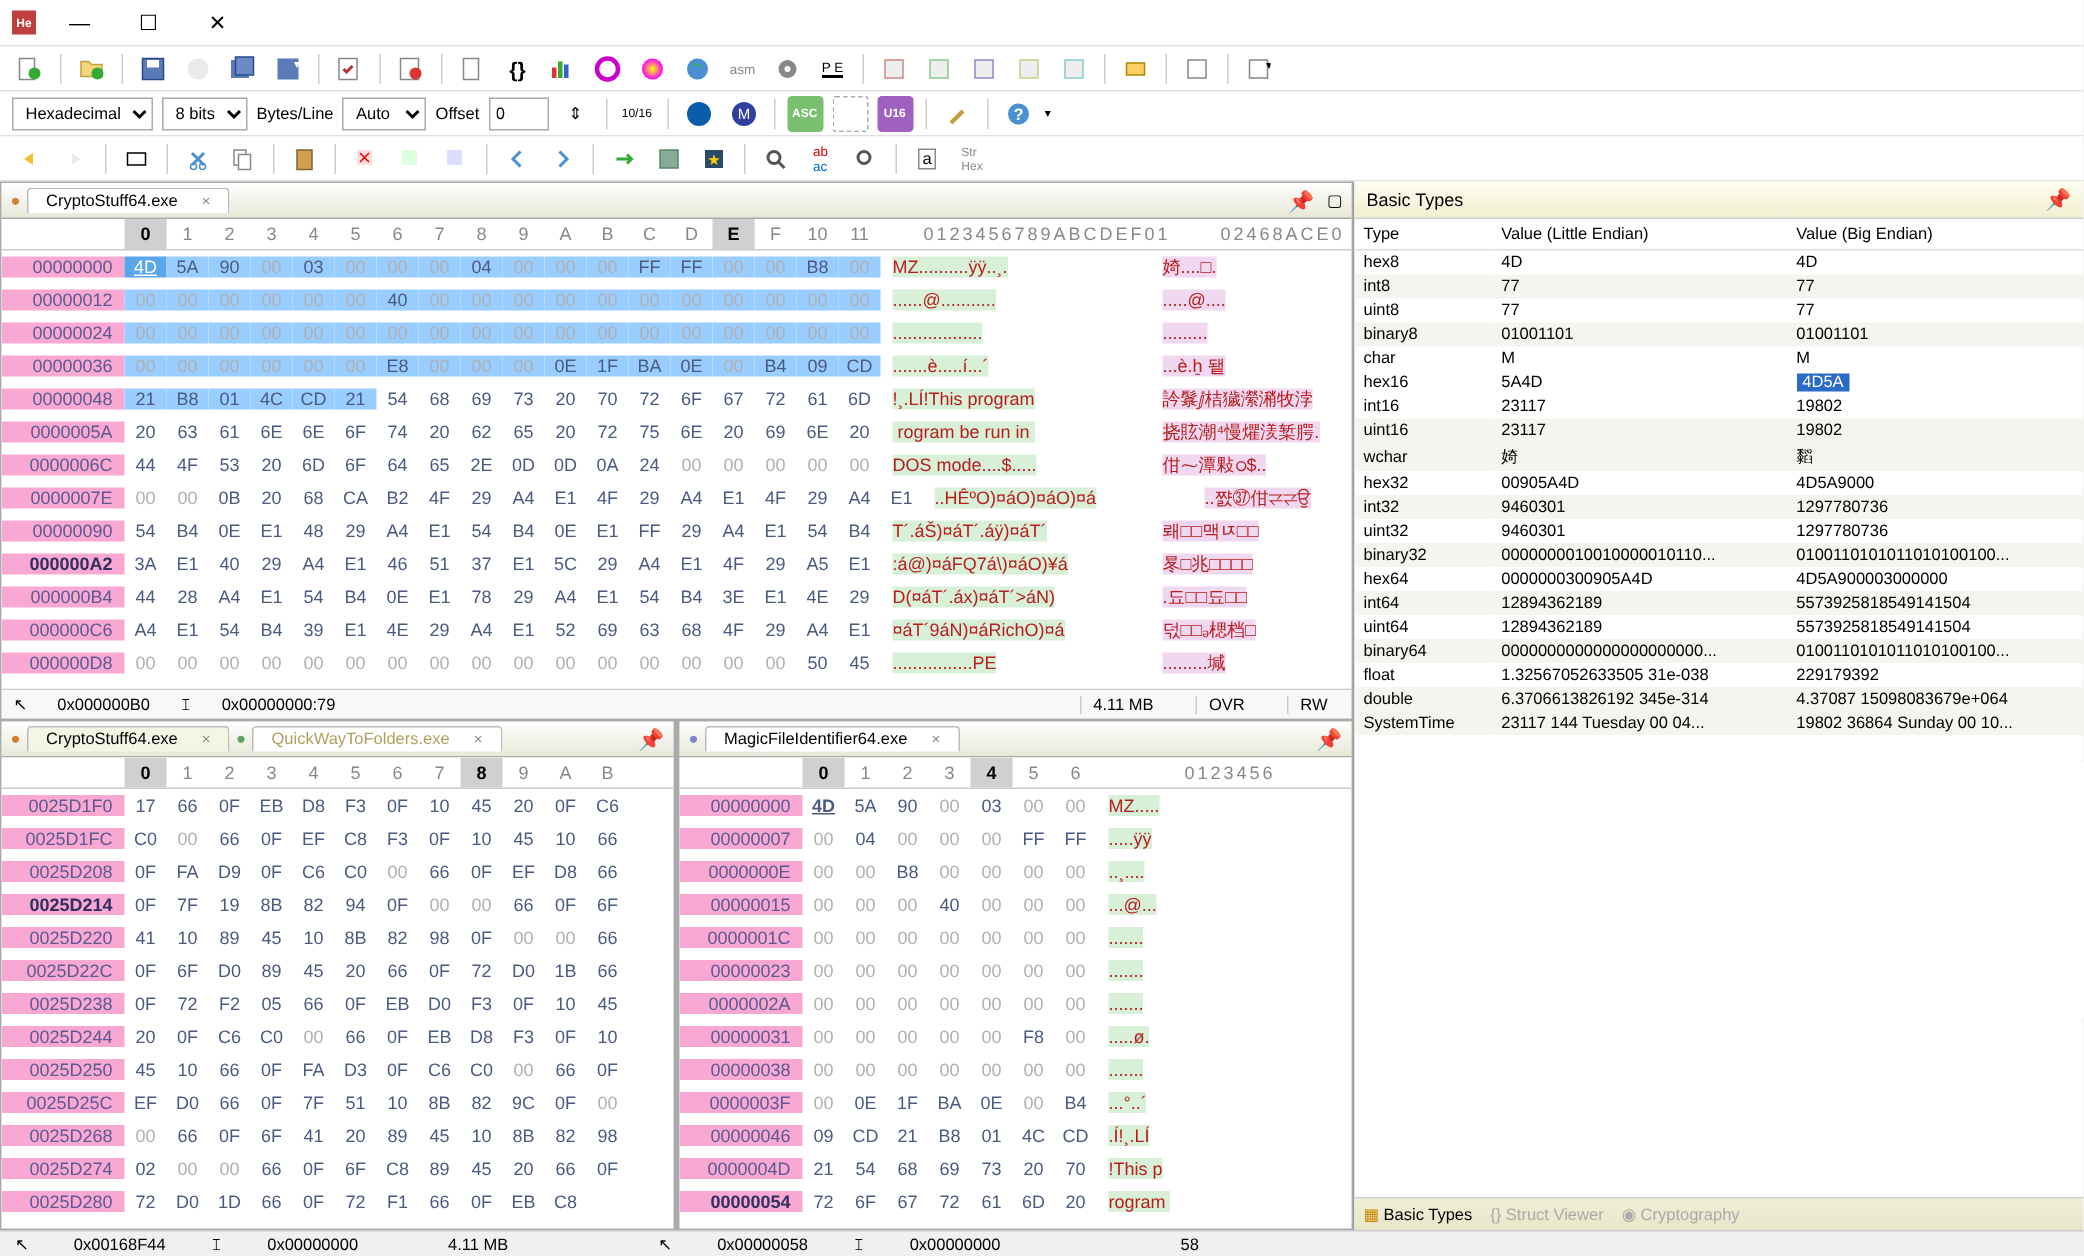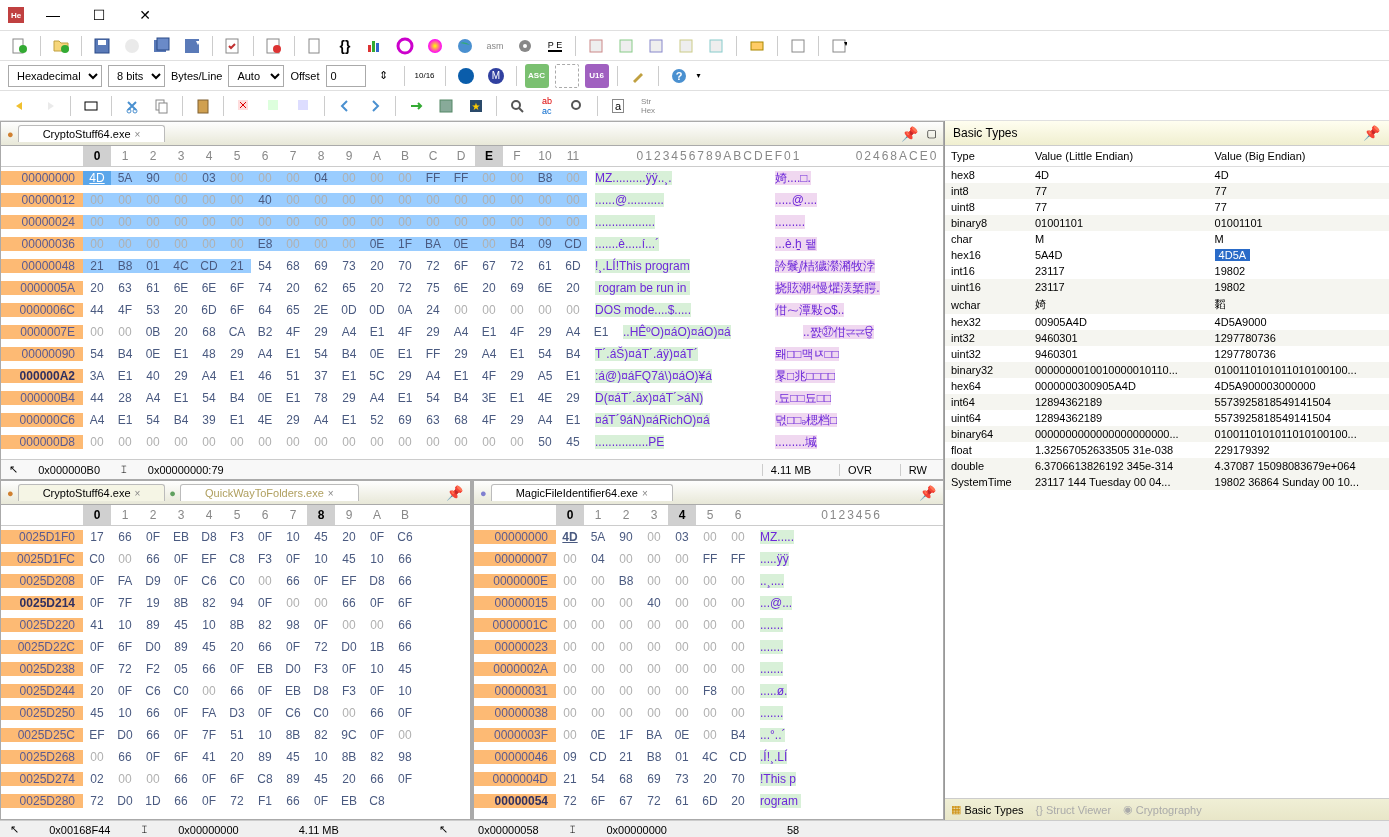--- a/index.html
+++ b/index.html
@@ -7,40 +7,40 @@
 .titlebar { height:31px; background:#fff; display:flex; align-items:center; padding:0 8px; border-bottom:1px solid #e0e0e0; }
 .titlebar .icon { width:16px; height:16px; background:#c04040; margin-right:6px; display:inline-flex; align-items:center; justify-content:center; color:#fff; font-size:8px; font-weight:bold; }
 .titlebar .title { flex:1; font-size:12px; }
 .titlebar .winbtn { width:46px; height:28px; display:flex; align-items:center; justify-content:center; font-size:14px; color:#000; }
 .toolbar { background:#fff; padding:2px 8px; display:flex; align-items:center; gap:6px; border-bottom:1px solid #e0e0e0; flex-wrap:wrap; height:30px; }
 .tbtn { width:24px; height:24px; display:flex; align-items:center; justify-content:center; border-radius:2px; cursor:pointer; }
 .tsep { width:1px; height:20px; background:#ccc; margin:0 2px; }
 select, input[type=text] { font-size:11px; height:22px; border:1px solid #aaa; padding:0 4px; background:#fff; }
 .workspace { display:flex; height:calc(100% - 30px - 30px - 30px - 30px - 18px); }
 .left-panes { flex:1; display:flex; flex-direction:column; border-right:1px solid #999; }
-.right-panel { width:444px; background:#fff; display:flex; flex-direction:column; }
+.right-panel { width:486px; background:#fff; display:flex; flex-direction:column; }
 .tab-bar { background:linear-gradient(#fefefe,#e8e8d8); height:24px; display:flex; align-items:center; padding:0 6px; gap:4px; border-bottom:1px solid #aaa; font-family:Consolas,monospace; font-size:11px; }
-.tab { background:#f5f5e5; border:1px solid #bbb; border-bottom:none; padding:2px 24px; display:flex; align-items:center; gap:4px; border-radius:3px 3px 0 0; }
+.tab { background:#f5f5e5; border:1px solid #bbb; border-bottom:none; padding:2px 12px; display:flex; align-items:center; gap:16px; border-radius:3px 3px 0 0; }
 .tab.active { background:#fff; }
 .tab .x { color:#888; font-size:10px; }
 .pin { margin-left:auto; color:#1a5ca8; font-size:14px; }
 .hexview { flex:1; background:#fff; overflow:hidden; font-family:Consolas,monospace; font-size:12px; position:relative; }
 .hexheader { display:flex; background:#fff; border-bottom:1px solid #ccc; }
 .hcell { width:28px; text-align:center; color:#888; padding:3px 0; }
 .hcell.offset { width:82px; text-align:right; padding-right:8px; }
 .hcell.sel { background:#d0d0d0; color:#000; font-weight:bold; }
 .hcell.ascii { width:auto; text-align:center; padding-left:8px; }
 .hexrow { display:flex; height:22px; align-items:center; }
-.offset-col { width:82px; text-align:right; padding-right:8px; color:#5a5a90; background:#fdba74; }
+.offset-col { width:82px; text-align:right; padding-right:8px; color:#5a5a90; background:#f9a8d4; }
 .offset-col.bold { color:#303060; font-weight:bold; }
 .hbyte { width:28px; text-align:center; color:#4a5a80; }
 .hbyte.z { color:#b0b0b0; }
 .hbyte.hl { background:#5aa6ea; color:#fff; }
 .hbyte.hl2 { background:#9acdff; }
-.ascii-col { padding-left:8px; flex:1; color:#6d28d9; white-space:pre; }
+.ascii-col { padding-left:8px; flex:1; color:#b91c1c; white-space:pre; }
 .ascii-col .bg1 { background:#d8f0d8; }
 .ascii-col .bg2 { background:#f0d8f0; }
 .statusbar { height:20px; background:#f8f8f8; border-top:1px solid #ccc; display:flex; align-items:center; font-size:11px; padding:0 8px; gap:20px; }
 .statusbar .spacer { flex:1; }
 .statusbar .seg { padding:0 8px; border-left:1px solid #ccc; }
 .basic-types-hdr { background:linear-gradient(#fffef0,#f0efd0); padding:4px 8px; font-family:Consolas,monospace; font-size:12px; border-bottom:1px solid #ccc; display:flex; align-items:center; }
 .bt-table { flex:1; overflow:auto; }
 .bt-table table { width:100%; border-collapse:collapse; }
 .bt-table th { background:#fff; text-align:left; padding:4px 6px; font-weight:normal; border-bottom:1px solid #ddd; font-size:11px; }
 .bt-table td { padding:2px 6px; font-size:11px; }

